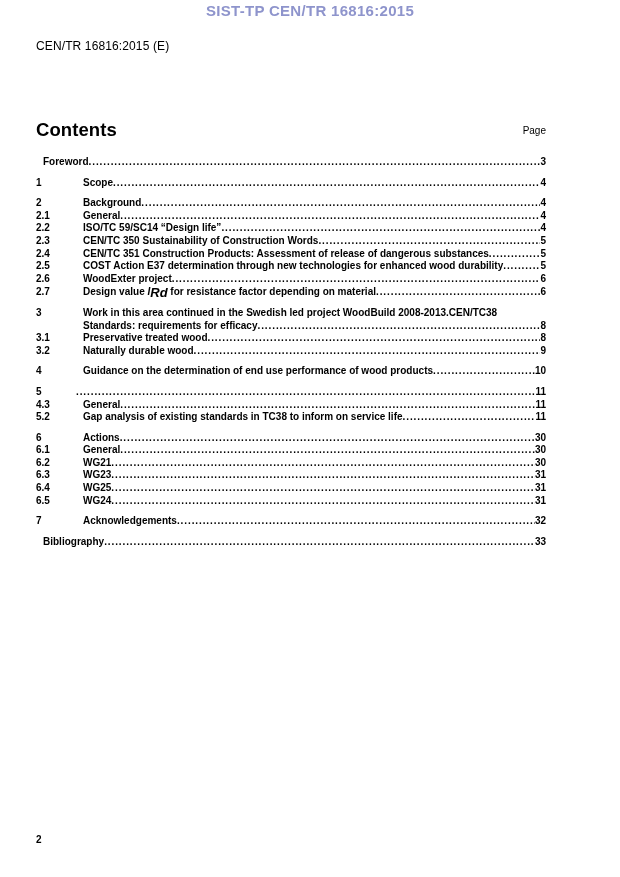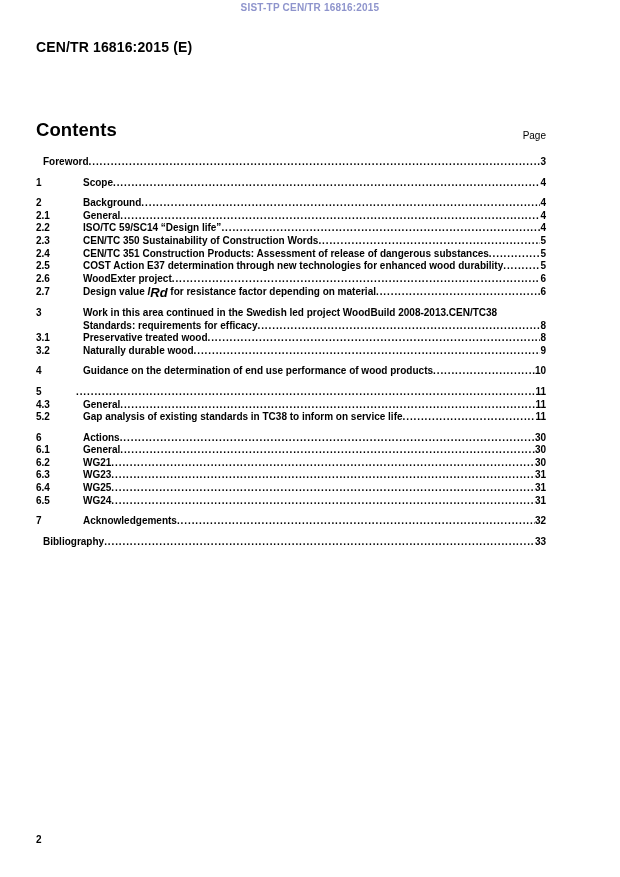--- a/index.html
+++ b/index.html
@@ -23,45 +23,45 @@
     height: 877px;
   }
 
   
   .watermark {
     position: absolute;
     top: 2px;
     left: 0;
     width: 620px;
     text-align: center;
-    font-size: 10px;
+    font-size: 15px;
     font-weight: bold;
     letter-spacing: 0.02em;
     color: #8e94cc;
     white-space: nowrap;
   }
 
   
   .doc-id {
     position: absolute;
     top: 39px;
     left: 36px;
-    font-size: 14px;
-    font-weight: bold;
+    font-size: 12px;
+    font-weight: normal;
     letter-spacing: 0.01em;
   }
 
   
   .contents-head {
     position: absolute;
     top: 119px;
     left: 36px;
     width: 510px;
     display: flex;
-    align-items: flex-end;
+    align-items: center;
     justify-content: space-between;
   }
   .contents-title {
     font-size: 18.5px;
     font-weight: bold;
     letter-spacing: 0.005em;
   }
   .page-label {
     font-size: 10px;
     font-weight: normal;

